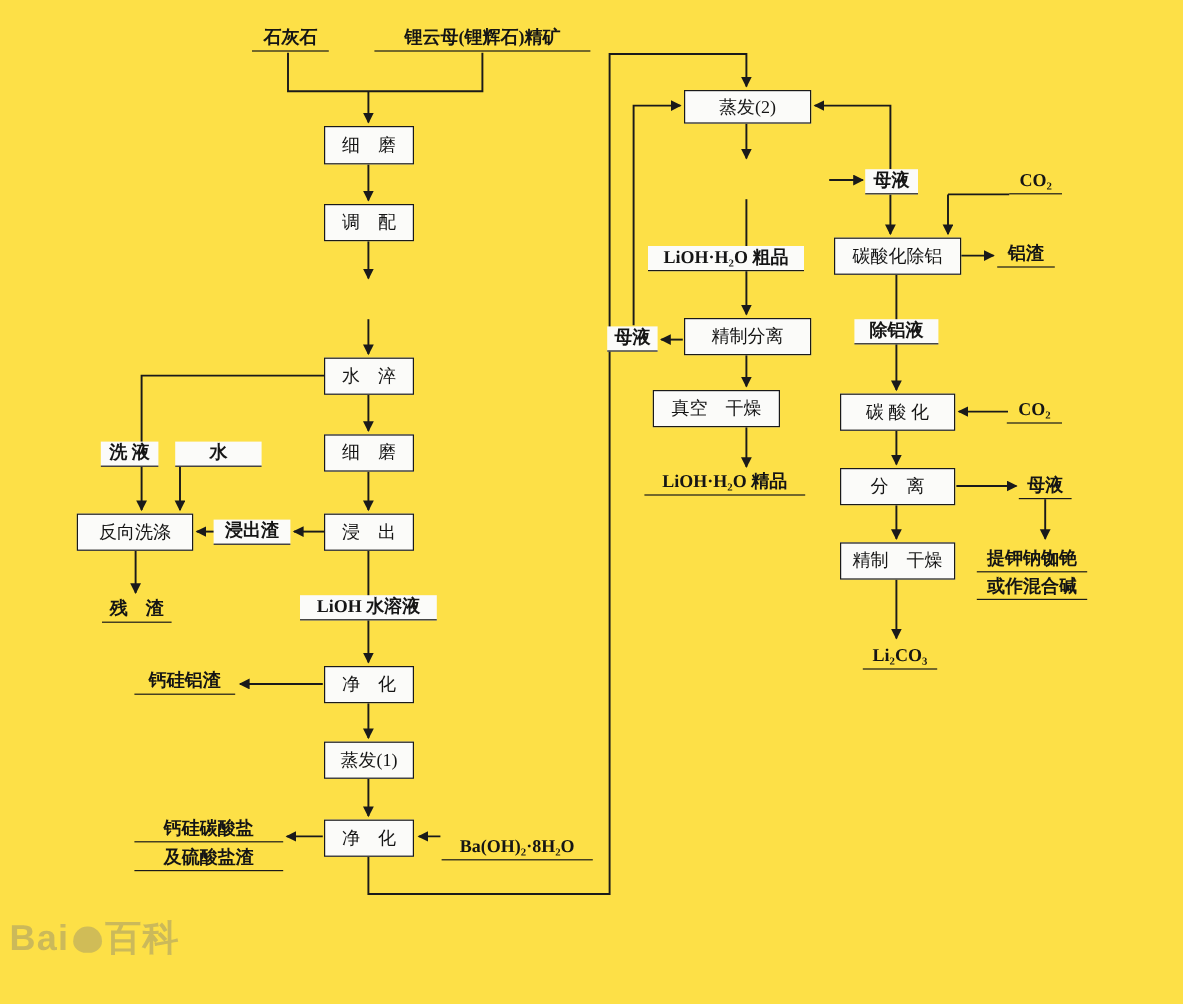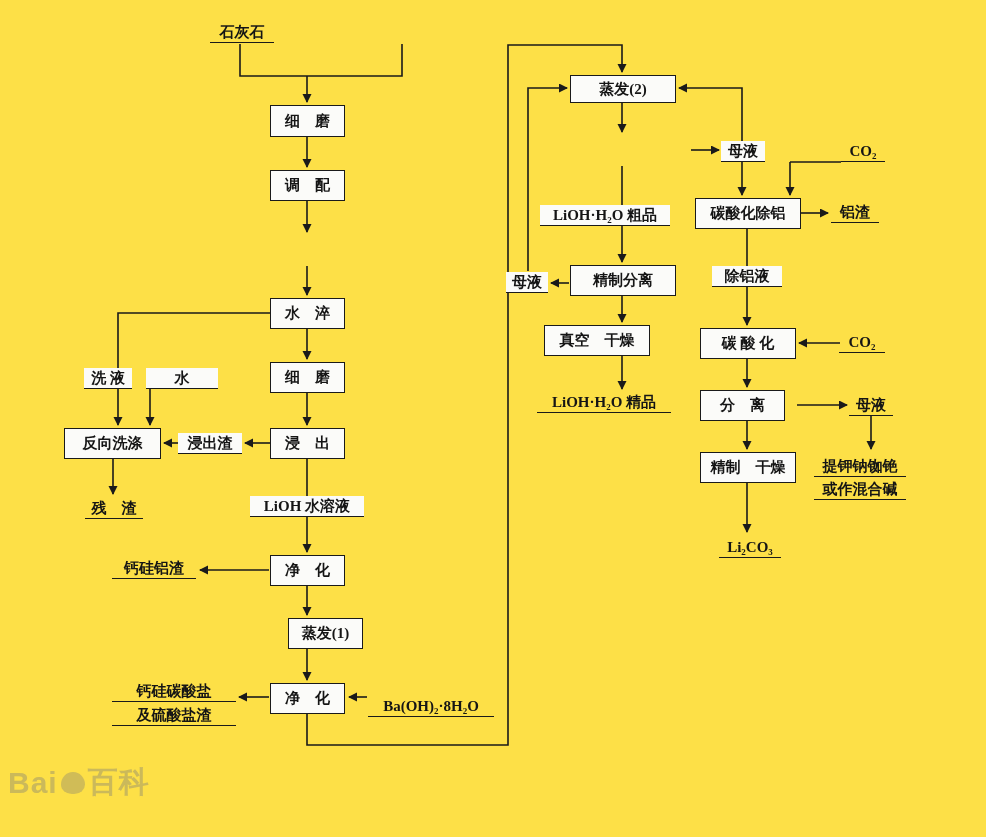--- a/index.html
+++ b/index.html
@@ -12,21 +12,21 @@
     width:986px;height:837px;
     background:#fde047;
     overflow:hidden;
     color:#151515;
   }
   svg.lines{position:absolute;left:0;top:0;z-index:1;}
   .box{
     position:absolute;z-index:2;
     border:1.6px solid #1a1a1a;background:#fbfbf9;
     display:flex;align-items:center;justify-content:center;
-    font-size:15px;font-weight:700;white-space:nowrap;
+    font-size:15px;font-weight:400;white-space:nowrap;
     box-sizing:border-box;
   }
   .lbl{
     position:absolute;z-index:2;
     font-size:15px;font-weight:600;text-align:center;
     white-space:nowrap;line-height:20px;height:20px;
     box-sizing:content-box;
   }
   .ul{border-bottom:1.6px solid #1a1a1a;}
   .bg{background:#fbfbf9;}
@@ -95,38 +95,39 @@
       <path marker-end="url(#ah)" d="M747,483 V532"></path>
       <path marker-end="url(#ah)" d="M622,166 V262"></path>
       <path marker-end="url(#ah)" d="M569,283 H551"></path>
       <path marker-end="url(#ah)" d="M528,271 V88 H567"></path>
       <path marker-end="url(#ah)" d="M622,296 V322"></path>
       <path marker-end="url(#ah)" d="M622,356 V389"></path>
     </g>
   </svg>
 
   <div class="lbl ul" style="left:210px;top:22px;width:64px;">石灰石</div>
+  <div class="lbl ul" style="left:312px;top:22px;width:180px;">锂云母(锂辉石)精矿</div>
 
   <div class="box" style="left:270px;top:105px;width:75px;height:32px;">细　磨</div>
   <div class="box" style="left:270px;top:170px;width:75px;height:31px;">调　配</div>
   <div class="box" style="left:270px;top:298px;width:75px;height:31px;">水　淬</div>
   <div class="box" style="left:270px;top:362px;width:75px;height:31px;">细　磨</div>
   <div class="box" style="left:270px;top:428px;width:75px;height:31px;">浸　出</div>
   <div class="box" style="left:64px;top:428px;width:97px;height:31px;">反向洗涤</div>
   <div class="box" style="left:270px;top:555px;width:75px;height:31px;">净　化</div>
-  <div class="box" style="left:270px;top:618px;width:75px;height:31px;margin-left:18px;">蒸发(1)</div>
+  <div class="box" style="left:270px;top:618px;width:75px;height:31px;">蒸发(1)</div>
   <div class="box" style="left:270px;top:683px;width:75px;height:31px;">净　化</div>
 
   <div class="box" style="left:570px;top:75px;width:106px;height:28px;">蒸发(2)</div>
   <div class="box" style="left:570px;top:265px;width:106px;height:31px;">精制分离</div>
   <div class="box" style="left:544px;top:325px;width:106px;height:31px;">真空　干燥</div>
 
   <div class="box" style="left:695px;top:198px;width:106px;height:31px;">碳酸化除铝</div>
   <div class="box" style="left:700px;top:328px;width:96px;height:31px;text-align:right;">碳 酸 化</div>
-  <div class="box" style="left:700px;top:390px;width:85px;height:31px;">分　离</div>
+  <div class="box" style="left:700px;top:390px;width:96px;height:31px;">分　离</div>
   <div class="box" style="left:700px;top:452px;width:96px;height:31px;">精制　干燥</div>
 
   <div class="lbl ul bg" style="left:84px;top:368px;width:48px;">洗 液</div>
   <div class="lbl ul bg" style="left:146px;top:368px;width:72px;">水</div>
   <div class="lbl ul bg" style="left:178px;top:433px;width:64px;">浸出渣</div>
   <div class="lbl ul" style="left:85px;top:498px;width:58px;">残　渣</div>
   <div class="lbl ul bg" style="left:250px;top:496px;width:114px;">LiOH 水溶液</div>
   <div class="lbl ul" style="left:112px;top:558px;width:84px;">钙硅铝渣</div>
   <div class="lbl ul" style="left:112px;top:681px;width:124px;">钙硅碳酸盐</div>
   <div class="lbl ul" style="left:112px;top:705px;width:124px;">及硫酸盐渣</div>

